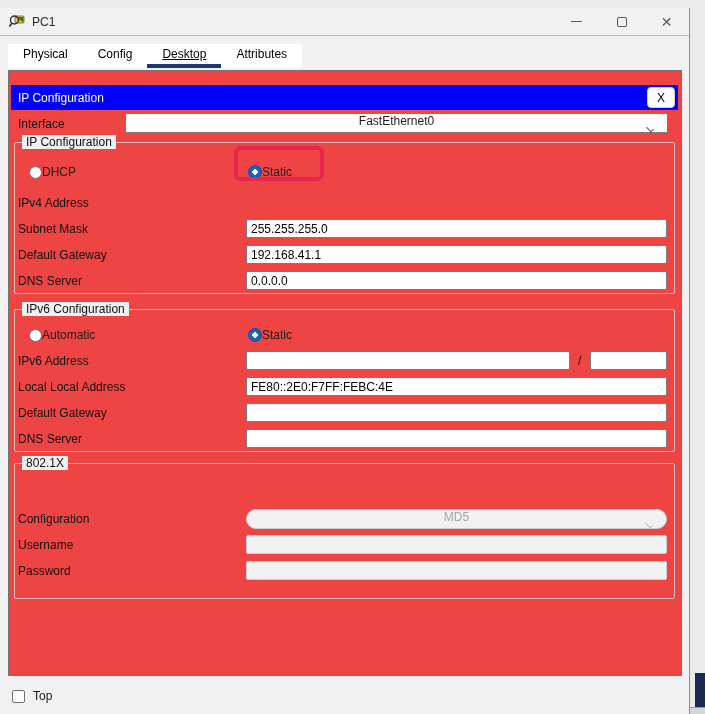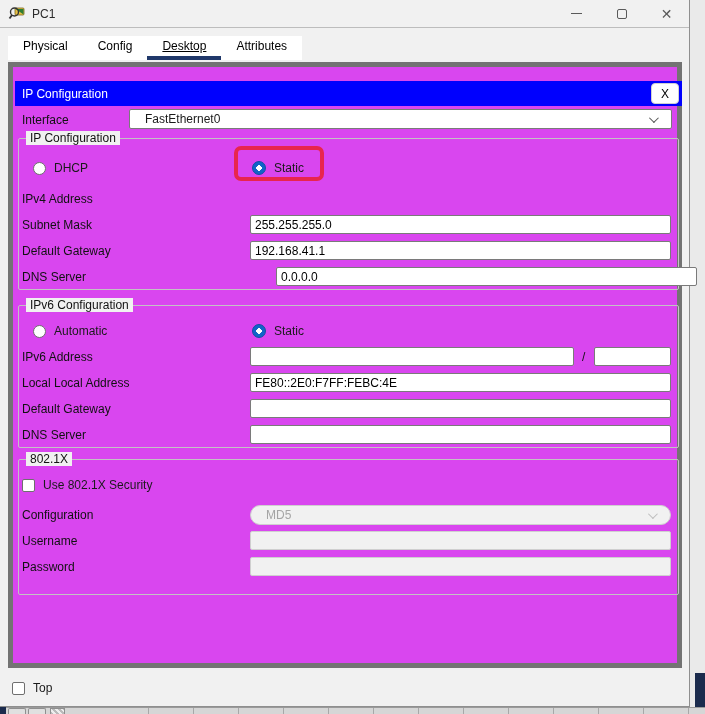--- a/index.html
+++ b/index.html
@@ -5,21 +5,21 @@
   * { box-sizing: border-box; margin: 0; padding: 0; }
   html,body { width:705px; height:714px; overflow:hidden; }
   body {
     font-family: "Liberation Sans", sans-serif;
     font-size: 12px;
     color: #1a1a1a;
     background: #eaeaea;
     position: relative;
   }
   .window {
-    position:absolute; left:0; top:0; width:690px; height:707px;
+    position:absolute; left:0; top:8px; width:690px; height:707px;
     background:#f1f1f1;
     border-right:1px solid #8f8f8f;
     border-bottom:1px solid #8f8f8f;
   }
   
   .titlebar {
     position:absolute; left:0; top:0; width:100%; height:28px;
     display:flex; align-items:center;
     border-bottom:1px solid #bdbdbd;
     padding-left:8px;
@@ -41,21 +41,21 @@
     background:#ffffff; display:flex;
   }
   .tab {
     padding:0 15px; height:24px; line-height:21px;
     font-size:12px; color:#000;
   }
   .tab.selected { border-bottom:4px solid #20386a;text-decoration:underline; }
   
   .content {
     position:absolute; left:8px; top:62px; width:674px; height:606px;
-    border:5px solid #737373; background:#d946ef;
+    border:1px solid #737373; background:#ef4444;
   }
   .dlg-titlebar {
     position:absolute; left:2px; top:14px; width:667px; height:25px;
     background:#0000fe; color:#ffffff;
     display:flex; align-items:center; padding-left:7px; font-size:12px;
   }
   .dlg-close {
     position:absolute; right:3px; top:2px; width:28px; height:21px;
     background:#ffffff; border:1px solid #d0d0d0; border-radius:4px;
     color:#000; font-size:12px; display:flex; align-items:center; justify-content:center;
@@ -64,36 +64,36 @@
   .field {
     position:absolute; height:19px; background:#fff;
     border:1px solid #7a7a7a; border-radius:2px;
     font-family:"Liberation Sans",sans-serif; font-size:12px; color:#000;
     padding:0 4px; outline:none;
   }
   .field:disabled, .field.disabled {
     background:#f1f1f1; border-color:#cfcfcf; color:#a5a5a5;
   }
   .combo { position:absolute; height:20px; background:#fff; border:1px solid #7a7a7a; border-radius:2px;
-    display:flex; align-items:center; padding:0 15px; }
+    display:flex; align-items:center; padding:0 15px;flex-direction:column; }
   .combo.disabled { background:#f1f1f1; border-color:#cfcfcf; color:#a5a5a5;border-radius:10px; }
   .chev {
     margin-left:auto; width:7px; height:7px;
     border-right:1.4px solid #555; border-bottom:1.4px solid #555;
     transform:rotate(45deg) translateY(-2px);
   }
   .combo.disabled .chev { border-color:#bdbdbd; }
   .groupbox {
     position:absolute; border:1px solid #c3c3c3; border-radius:2px;
   }
   .legend {
     position:absolute; top:-8px; left:7px; background:#f1f1f1;
     padding:0 4px; font-size:12px; color:#111; white-space:nowrap;
   }
-  .radio-item { position:absolute; display:flex; align-items:center; gap:8px; height:16px; }
+  .radio-item { position:absolute; display:flex; align-items:center; gap:0; height:16px; }
   .radio {
     width:13px; height:13px; border-radius:50%;
     border:1px solid #6f6f6f; background:#fff;
   }
   .radio.checked {
     width:14px; height:14px; border:1px solid #0d4fa5;
     background:radial-gradient(circle at 50% 50%, #ffffff 0 2.6px, #1164c8 2.7px);
   }
   .checkbox {
     width:13px; height:13px; border:1px solid #6f6f6f;
@@ -203,21 +203,21 @@
 
         <span class="lbl" style="left:3px; top:53px">IPv4 Address</span>
 
         <span class="lbl" style="left:3px; top:79px">Subnet Mask</span>
         <input class="field" style="left: 231px; top: 76px; width: 421px;" readonly="" value="255.255.255.0">
 
         <span class="lbl" style="left:3px; top:105px">Default Gateway</span>
         <input class="field" style="left: 231px; top: 102px; width: 421px;" readonly="" value="192.168.41.1">
 
         <span class="lbl" style="left:3px; top:131px">DNS Server</span>
-        <input class="field" style="left: 231px; top: 128px; width: 421px; margin-left: 26px;" readonly="" value="0.0.0.0">
+        <input class="field" style="left: 231px; top: 128px; width: 421px;" readonly="" value="0.0.0.0">
       </div>
 
       <div class="groupbox" style="left:5px; top:238px; width:661px; height:143px">
         <span class="legend">IPv6 Configuration</span>
 
         <div class="radio-item" style="left:14px; top:17px">
           <span class="radio"></span>
           <span>Automatic</span>
         </div>
         <div class="radio-item" style="left:233px; top:17px">
@@ -236,24 +236,20 @@
         <span class="lbl" style="left:3px; top:96px">Default Gateway</span>
         <input class="field" style="left: 231px; top: 93px; width: 421px;" readonly="" value="">
 
         <span class="lbl" style="left:3px; top:122px">DNS Server</span>
         <input class="field" style="left: 231px; top: 119px; width: 421px;" readonly="" value="">
       </div>
 
       <div class="groupbox" style="left:5px; top:392px; width:661px; height:136px">
         <span class="legend">802.1X</span>
 
-        <div class="check-item" style="left:3px; top:17px">
-          <span class="checkbox"></span>
-          <span>Use 802.1X Security</span>
-        </div>
 
         <span class="lbl" style="left:3px; top:48px">Configuration</span>
         <div class="combo disabled" style="left:231px; top:45px; width:421px">
           <span>MD5</span>
           <span class="chev"></span>
         </div>
 
         <span class="lbl" style="left:3px; top:74px">Username</span>
         <input class="field" style="left: 231px; top: 71px; width: 421px;" disabled="" value="">
 

